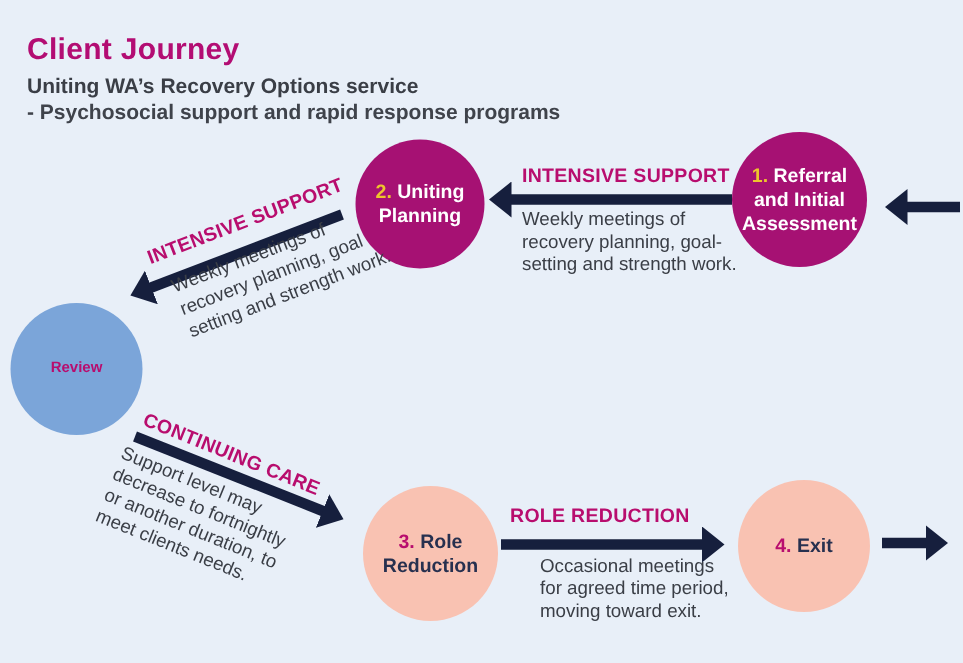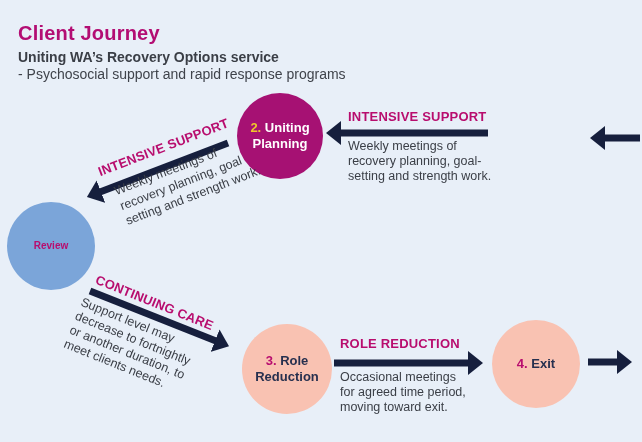--- a/index.html
+++ b/index.html
@@ -15,21 +15,21 @@
   .title{
     position:absolute;left:18px;top:22px;
     font-size:20px;font-weight:700;color:#b30d73;letter-spacing:.2px;
   }
   .subtitle{
     position:absolute;left:18px;top:49px;
     font-size:14px;font-weight:700;color:#3a3e46;text-align:center;
   }
   .subtitle2{
     position:absolute;left:18px;top:66px;
-    font-size:14px;font-weight:400;color:#3f434b;
+    font-size:14px;font-weight:700;color:#3f434b;
   }
 
   
   .circle{
     position:absolute;border-radius:50%;
     display:flex;align-items:center;justify-content:center;
     text-align:center;
   }
   .circle .circle-text{
     white-space:pre-line;
@@ -58,21 +58,21 @@
   }
   .ann-desc{
     position:absolute;
     font-size:12.5px;line-height:15px;color:#3a3e46;
     white-space:pre-line;
   }
   #lbl-intensive-top{left:348px;top:109px;}
   #desc-intensive-top{left:348px;top:139px;}
 
   #lbl-role-reduction{left:340px;top:336px;}
-  #desc-role-reduction{left:340px;top:370px;}
+  #desc-role-reduction{left:360px;top:370px;}
 
   .rot{transform-origin:0 0;}
   #lbl-intensive-diag{left:96px;top:165px;transform:rotate(-21deg);}
   #desc-intensive-diag{left:112px;top:184px;transform:rotate(-21deg);line-height:16px;}
   #lbl-continuing{left:99px;top:272px;transform:rotate(22deg);}
   #desc-continuing{left:84px;top:295px;transform:rotate(22deg);line-height:15px;}
 
   
   svg.arrows{position:absolute;left:0;top:0;}
   .shaft{stroke:#161f3d;stroke-width:7;fill:none;}
@@ -93,20 +93,25 @@
       </marker>
     </defs>
     <line class="shaft" x1="640" y1="138" x2="604" y2="138" marker-end="url(#ah)"></line>
     <line class="shaft" x1="488" y1="133" x2="340" y2="133" marker-end="url(#ah)"></line>
     <line class="shaft" x1="228" y1="143" x2="100" y2="192" marker-end="url(#ah)"></line>
     <line class="shaft" x1="90" y1="291" x2="216" y2="341" marker-end="url(#ah)"></line>
     <line class="shaft" x1="334" y1="363" x2="469" y2="363" marker-end="url(#ah)"></line>
     <line class="shaft" x1="588" y1="362" x2="618" y2="362" marker-end="url(#ah)"></line>
   </svg>
 
+  <div class="circle magenta" id="circle-referral">
+    <div class="circle-text"><span class="num">1.</span> <span class="lbl">Referral
+and Initial
+Assessment</span></div>
+  </div>
 
   <div class="circle magenta" id="circle-recovery">
     <div class="circle-text"><span class="num">2.</span> <span class="lbl">Uniting
 Planning</span></div>
   </div>
 
   <div class="circle blue" id="circle-review">
     <div class="circle-text">Review</div>
   </div>
 

